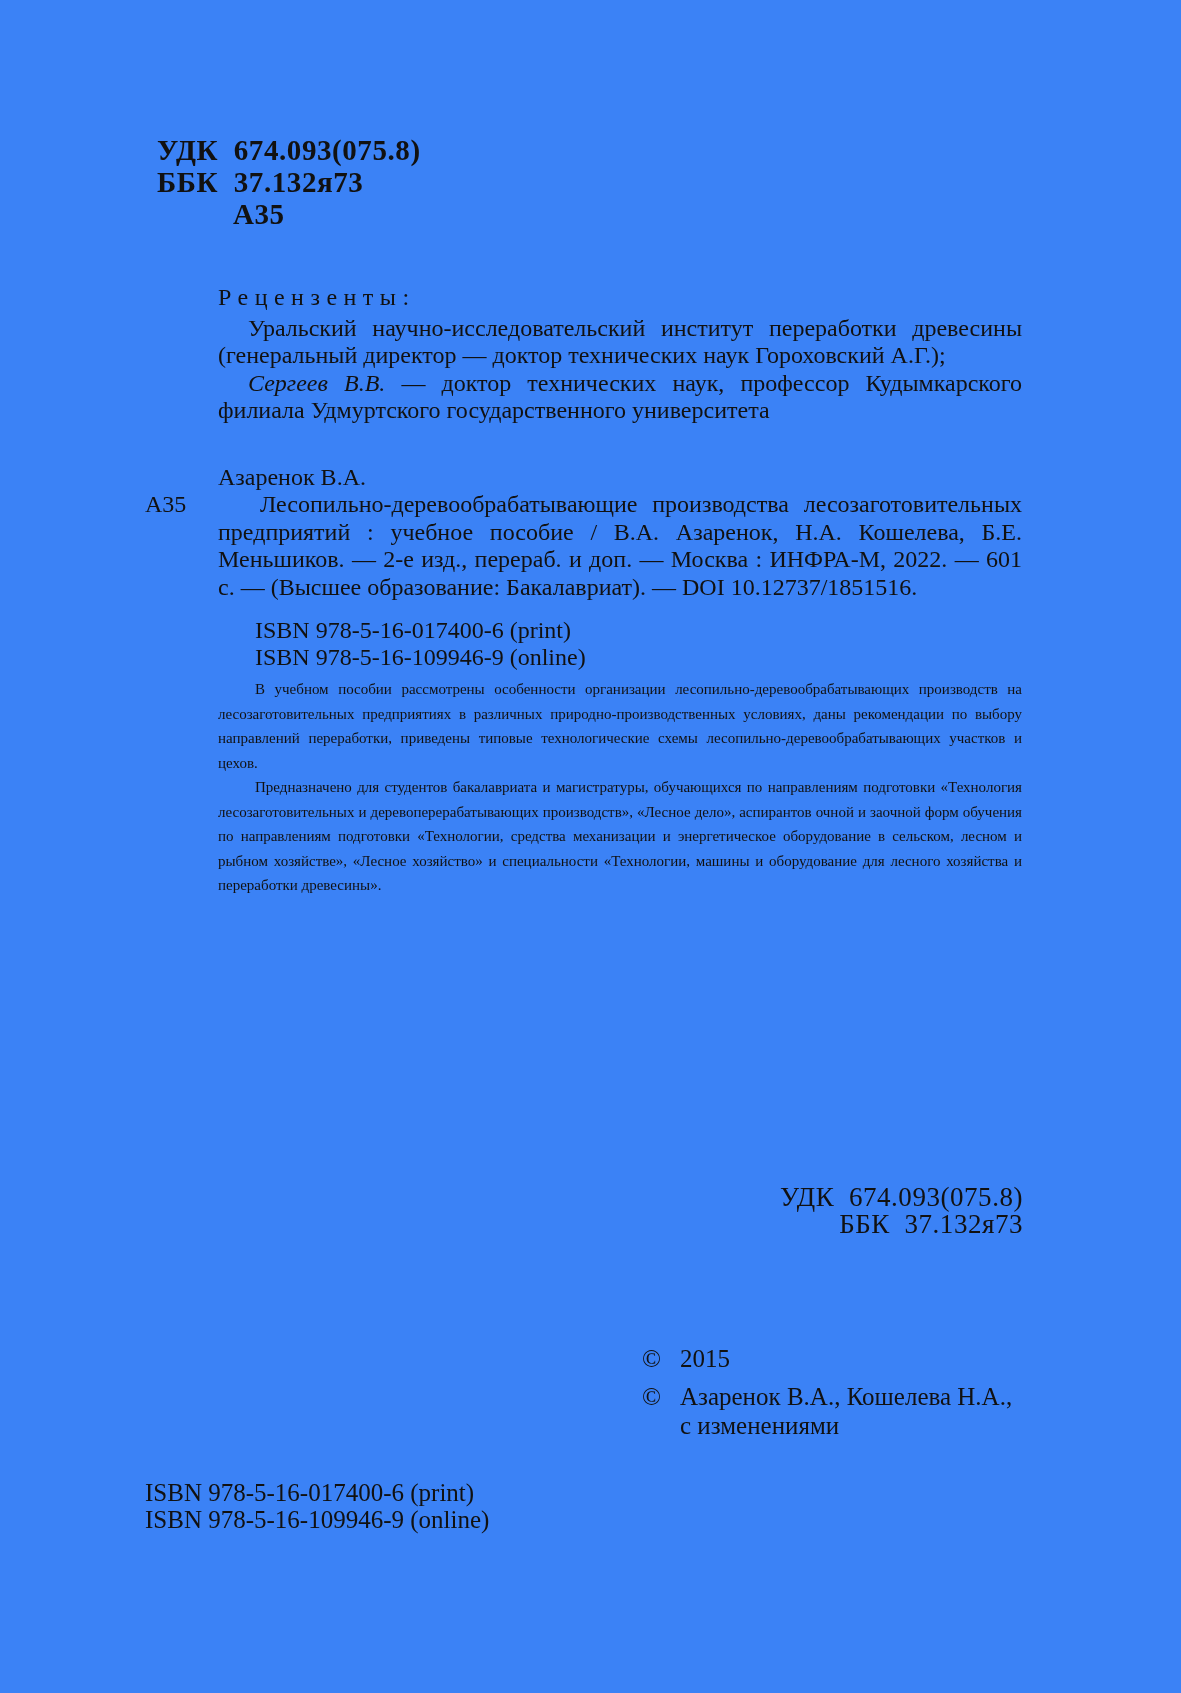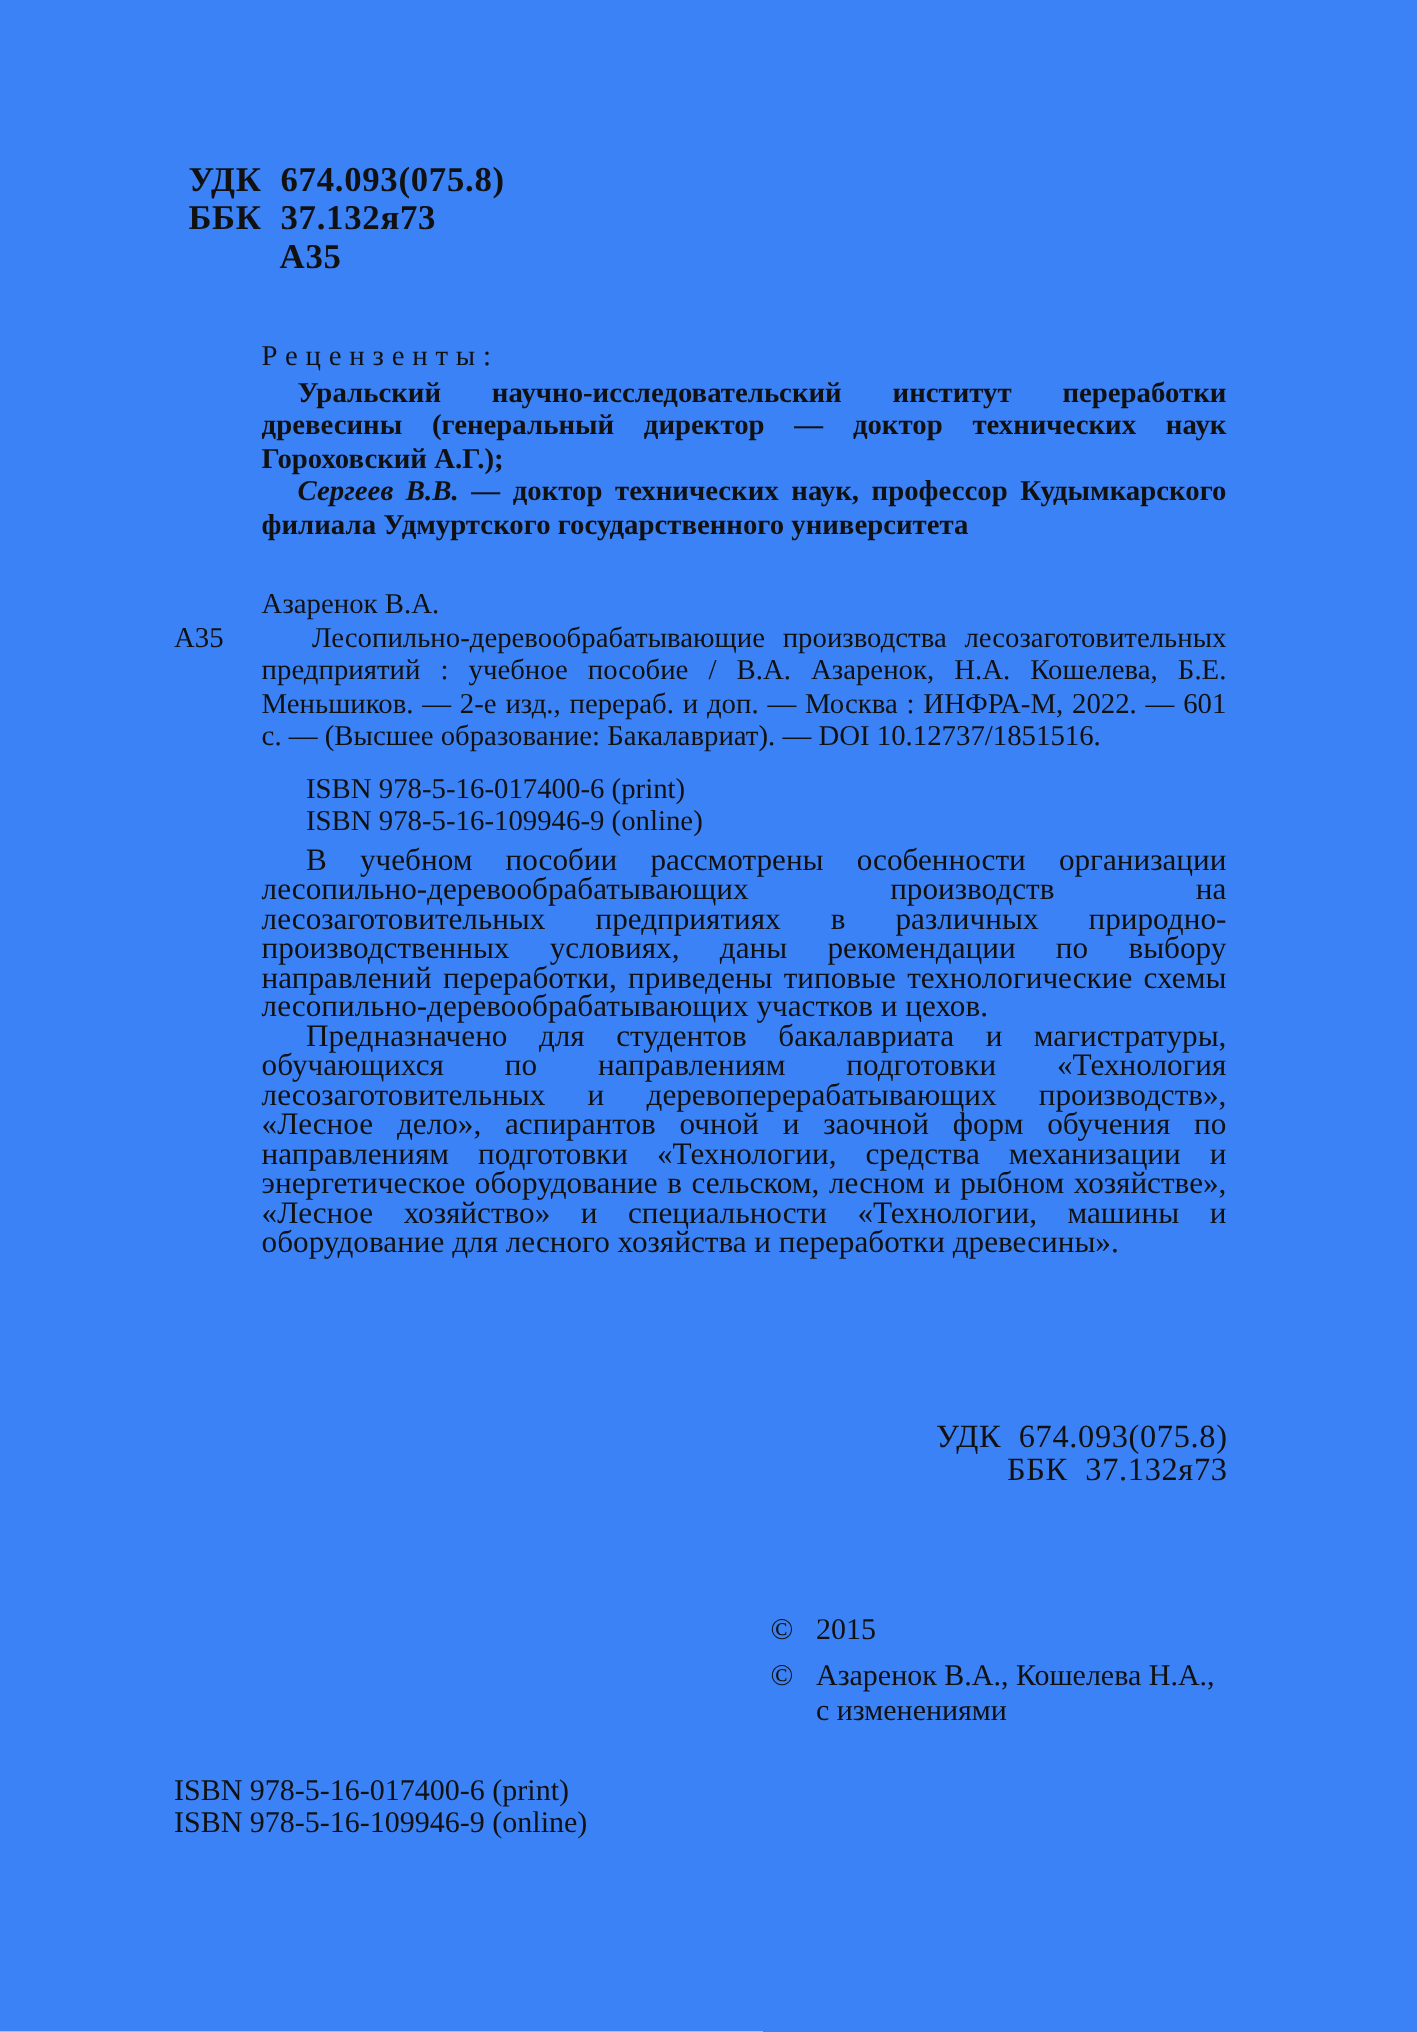--- a/index.html
+++ b/index.html
@@ -41,21 +41,20 @@
     width: 804px;
   }
   .reviewers-label {
     letter-spacing: 0.27em;
     margin: 0 0 3px 0;
   }
   p.rev {
     margin: 0;
     text-align: justify;
     text-indent: 30px;
-    font-weight: bold;
   }
   p.rev em { font-style: italic; }
 
   .author-heading {
     margin: 39px 0 0 0;
     font-weight: normal;
   }
   .biblio-wrap { position: relative; }
   .margin-sign {
     position: absolute;
@@ -68,21 +67,21 @@
     text-indent: 42px;
   }
   .isbn-mid {
     margin: 16px 0 6px 0;
     padding-left: 37px;
   }
   .isbn-mid div { line-height: 27px; }
 
   p.annot {
     margin: 0;
-    font-size: 26px;
+    font-size: 15px;
     line-height: 24.5px;
     text-align: justify;
     text-indent: 37px;
   }
 
   
   .codes-right {
     position: absolute;
     top: 1184px;
     left: 218px;

